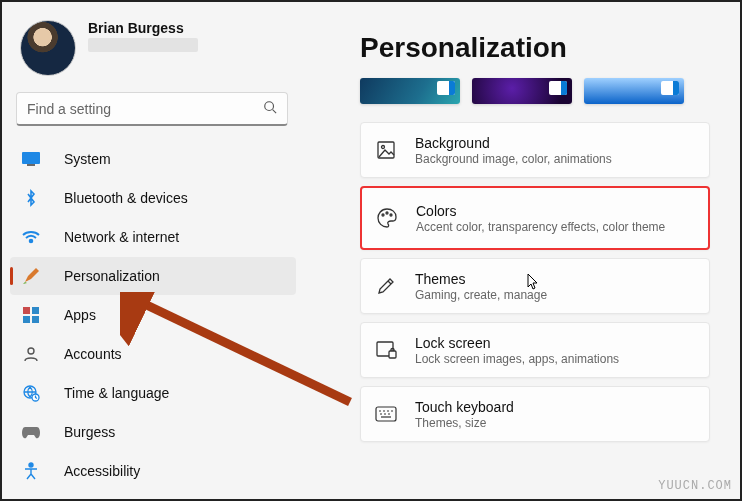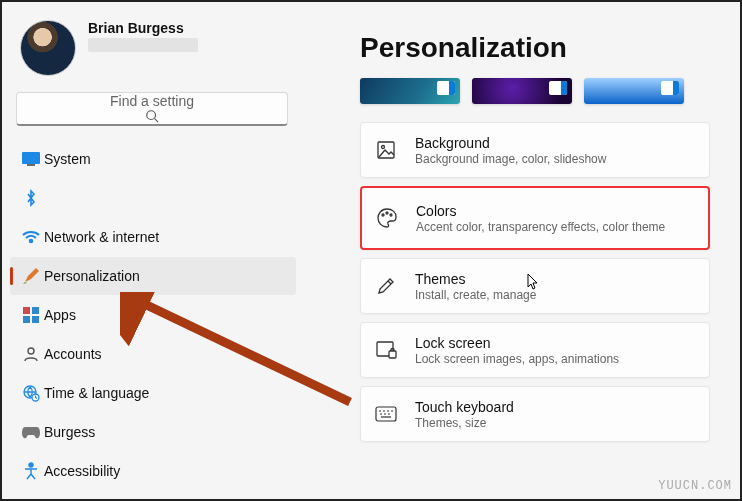--- a/index.html
+++ b/index.html
@@ -5,26 +5,26 @@
 * { margin: 0; padding: 0; box-sizing: border-box; font-family: "Segoe UI", Arial, sans-serif; }
 body { width: 742px; height: 501px; background: #f5f5f5; border: 2px solid #222; position: relative; overflow: hidden; }
 
 .sidebar { position: absolute; left: 0; top: 0; width: 300px; height: 100%; padding: 12px 0 0 8px; }
 .profile { display: flex; align-items: flex-start; gap: 12px; padding: 6px 10px; }
 .avatar { width: 56px; height: 56px; border-radius: 50%; background: radial-gradient(circle at 40% 30%, #e6c9a8 18%, #4a3b2e 19% 30%, #152842 31% 100%); border: 1px solid #ccc; }
 .profile-name { font-size: 14px; font-weight: 600; color: #111; }
 .profile-sub { width: 110px; height: 14px; background: #e3e3e3; margin-top: 2px; border-radius: 2px; }
 
 .search-wrap { padding: 10px 14px 8px 6px; }
-.search { width: 272px; height: 34px; border: 1px solid #d8d8d8; border-bottom: 2px solid #888; border-radius: 4px; background: #fdfdfd; display: flex; align-items: center; padding: 0 10px; justify-content: space-between; flex-direction: column; }
+.search { width: 272px; height: 34px; border: 1px solid #d8d8d8; border-bottom: 2px solid #888; border-radius: 4px; background: #fdfdfd; display: flex; align-items: center; padding: 0 10px; justify-content: space-between; }
 .search-text { color: #666; font-size: 14px; }
 .search-icon { color: #555; font-size: 13px; }
 
 .nav { margin-top: 6px; }
-.nav-item { display: flex; align-items: center; gap: 4px; height: 38px; padding: 0 12px; margin: 1px 6px 1px 0; border-radius: 4px; cursor: pointer; font-size: 14px; color: #111; }
+.nav-item { display: flex; align-items: center; gap: 24px; height: 38px; padding: 0 12px; margin: 1px 6px 1px 0; border-radius: 4px; cursor: pointer; font-size: 14px; color: #111; }
 .nav-item.active { background: #e9e9e9; position: relative; }
 .nav-item.active::before { content: ""; position: absolute; left: 0; top: 10px; bottom: 10px; width: 3px; background: #c43b15; border-radius: 2px; }
 .ic { width: 18px; height: 18px; display: flex; align-items: center; justify-content: center; }
 
 .main { position: absolute; left: 358px; top: 0; right: 0; height: 100%; padding-top: 30px; }
 .page-title { font-size: 28px; font-weight: 600; color: #111; margin-bottom: 14px; }
 
 .thumbs { display: flex; gap: 12px; margin-bottom: 18px; }
 .thumb { width: 100px; height: 26px; border-radius: 3px; position: relative; overflow: hidden; border-top: none; box-shadow: 0 1px 3px rgba(0,0,0,0.15); }
 .thumb .mini { position: absolute; top: 3px; right: 5px; width: 18px; height: 14px; background: #fff; border-radius: 2px; }
@@ -78,20 +78,21 @@
           </svg>
         </span>
       <span>System</span>
     </div>
     <div class="nav-item">
       <span class="ic">
           <svg width="14" height="18" viewBox="0 0 12 18" fill="none" stroke="#1e88e5" stroke-width="1.6">
             <path d="M3 5 L9 13 L6 16 L6 2 L9 5 L3 13"></path>
           </svg>
         </span>
+      <span>Bluetooth &amp; devices</span>
     </div>
     <div class="nav-item">
       <span class="ic">
           <svg width="18" height="14" viewBox="0 0 18 14" fill="none" stroke="#1e88e5" stroke-width="1.8">
             <path d="M1 5 C5 1 13 1 17 5"></path>
             <path d="M4 8 C7 5 11 5 14 8"></path>
             <circle cx="9" cy="11" r="1.4" fill="#1e88e5"></circle>
           </svg>
         </span>
       <span>Network &amp; internet</span>
@@ -175,21 +176,21 @@
     <div class="card">
       <span class="card-icon">
           <svg width="20" height="20" viewBox="0 0 20 20" fill="none" stroke="#333" stroke-width="1.3">
             <rect x="2" y="2" width="16" height="16" rx="1"></rect>
             <circle cx="7" cy="7" r="1.5"></circle>
             <path d="M3 17 L9 10 L13 14 L15 12 L18 15"></path>
           </svg>
         </span>
       <div class="card-text">
         <div class="ct">Background</div>
-        <div class="cd">Background image, color, slideshow</div>
+        <div class="cd">Background image, color, animations</div>
       </div>
     </div>
 
     <div class="card highlight">
       <span class="card-icon">
           <svg width="22" height="22" viewBox="0 0 22 22" fill="none" stroke="#333" stroke-width="1.3">
             <path d="M11 2 C5 2 2 7 2 11 C2 16 6 20 11 20 C13 20 13 18 12 17 C11 15 13 14 15 14 L17 14 C19 14 20 12 20 10 C20 5 16 2 11 2 Z"></path>
             <circle cx="7" cy="8" r="1"></circle>
             <circle cx="11" cy="6" r="1"></circle>
             <circle cx="15" cy="8" r="1"></circle>
@@ -203,21 +204,21 @@
 
     <div class="card">
       <span class="card-icon">
           <svg width="20" height="20" viewBox="0 0 20 20" fill="none" stroke="#333" stroke-width="1.3">
             <path d="M3 17 L4 13 L14 3 L17 6 L7 16 Z"></path>
             <path d="M12 5 L15 8"></path>
           </svg>
         </span>
       <div class="card-text">
         <div class="ct">Themes</div>
-        <div class="cd">Install, create, manage</div>
+        <div class="cd">Gaming, create, manage</div>
       </div>
     </div>
 
     <div class="card">
       <span class="card-icon">
           <svg width="22" height="20" viewBox="0 0 22 20" fill="none" stroke="#333" stroke-width="1.3">
             <rect x="2" y="2" width="16" height="14" rx="1"></rect>
             <rect x="14" y="11" width="7" height="7" rx="1" fill="#fdfdfd"></rect>
             <path d="M16 11 L16 9.5 C16 8 19 8 19 9.5 L19 11"></path>
           </svg>

